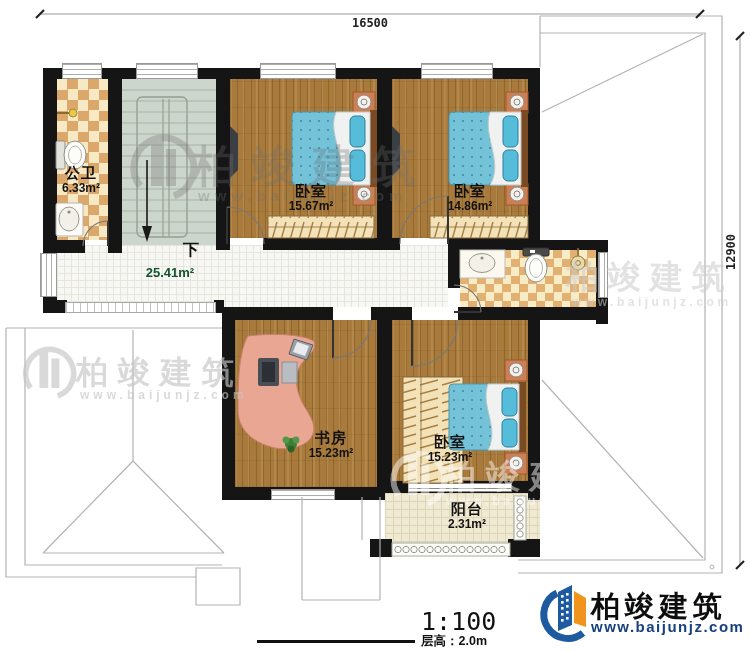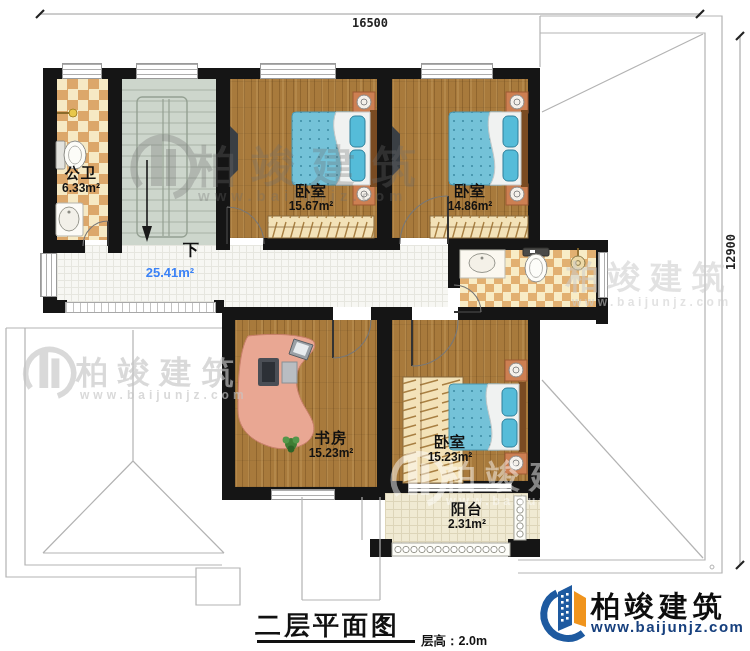--- a/index.html
+++ b/index.html
@@ -26,21 +26,21 @@
     background-image:repeating-linear-gradient(180deg,#adadad 0 1px,transparent 1px 5px);}
   .win-v{position:absolute;background-color:#fff;border:1px solid #9a9a9a;
     background-image:repeating-linear-gradient(90deg,#adadad 0 1px,transparent 1px 5px);}
   .win-band{position:absolute;background-color:#fff;border:1px solid #a8a8a8;
     background-image:repeating-linear-gradient(90deg,#c3c3c3 0 1px,transparent 1px 7px);}
   .slide{position:absolute;background:#fff;border:1px solid #8a8a8a;}
   .slide:after{content:"";position:absolute;left:0;right:0;top:50%;height:1px;background:#8a8a8a;}
   .lbl{position:absolute;text-align:center;color:#111;line-height:1.12;}
   .lbl .nm{font-size:15px;font-weight:bold;letter-spacing:1px;}
   .lbl .ar{font-size:12px;font-weight:bold;}
-  .hall-lbl{position:absolute;font-size:13px;font-weight:bold;color:#3b82f6;text-align:center;}
+  .hall-lbl{position:absolute;font-size:13px;font-weight:bold;color:#14532d;text-align:center;}
   .down-lbl{position:absolute;font-size:16px;font-weight:bold;color:#111;}
   svg text{font-family:"Liberation Sans",sans-serif;}
   .dimtxt{font-family:"DejaVu Sans Mono","Liberation Mono",monospace;font-size:12px;font-weight:bold;fill:#222;}
   .wmname{font-weight:bold;}
   
   .tb-title{position:absolute;left:255px;top:608px;width:165px;font-size:26px;font-weight:bold;
             color:#111;letter-spacing:3px;}
   .tb-underline{position:absolute;left:257px;top:640px;width:158px;height:3px;background:#111;}
   .tb-scale{position:absolute;left:421px;top:607px;font-size:25px;color:#111;
             font-family:"DejaVu Sans Mono","Liberation Mono",monospace;}
@@ -399,21 +399,21 @@
   </div>
   <div class="lbl" style="left:415px;top:434px;width:70px;">
     <div class="nm">卧室</div>
     <div class="ar">15.23m²</div>
   </div>
   <div class="lbl" style="left:401px;top:501px;width:70px;margin-left:31px;">
     <div class="nm">阳台</div>
     <div class="ar">2.31m²</div>
   </div>
 
-  <div class="tb-title">二层平面图</div>
   <div class="tb-underline"></div>
+  <div class="tb-scale">1:100</div>
   <div class="tb-info" style="left:421px;top:633px;">
     <span>层高：</span><span>2.0m</span>
   </div>
   <div class="brand-name">柏竣建筑</div>
   <div class="brand-url">www.baijunjz.com</div>
 
 </div>
 
 </body></html>

